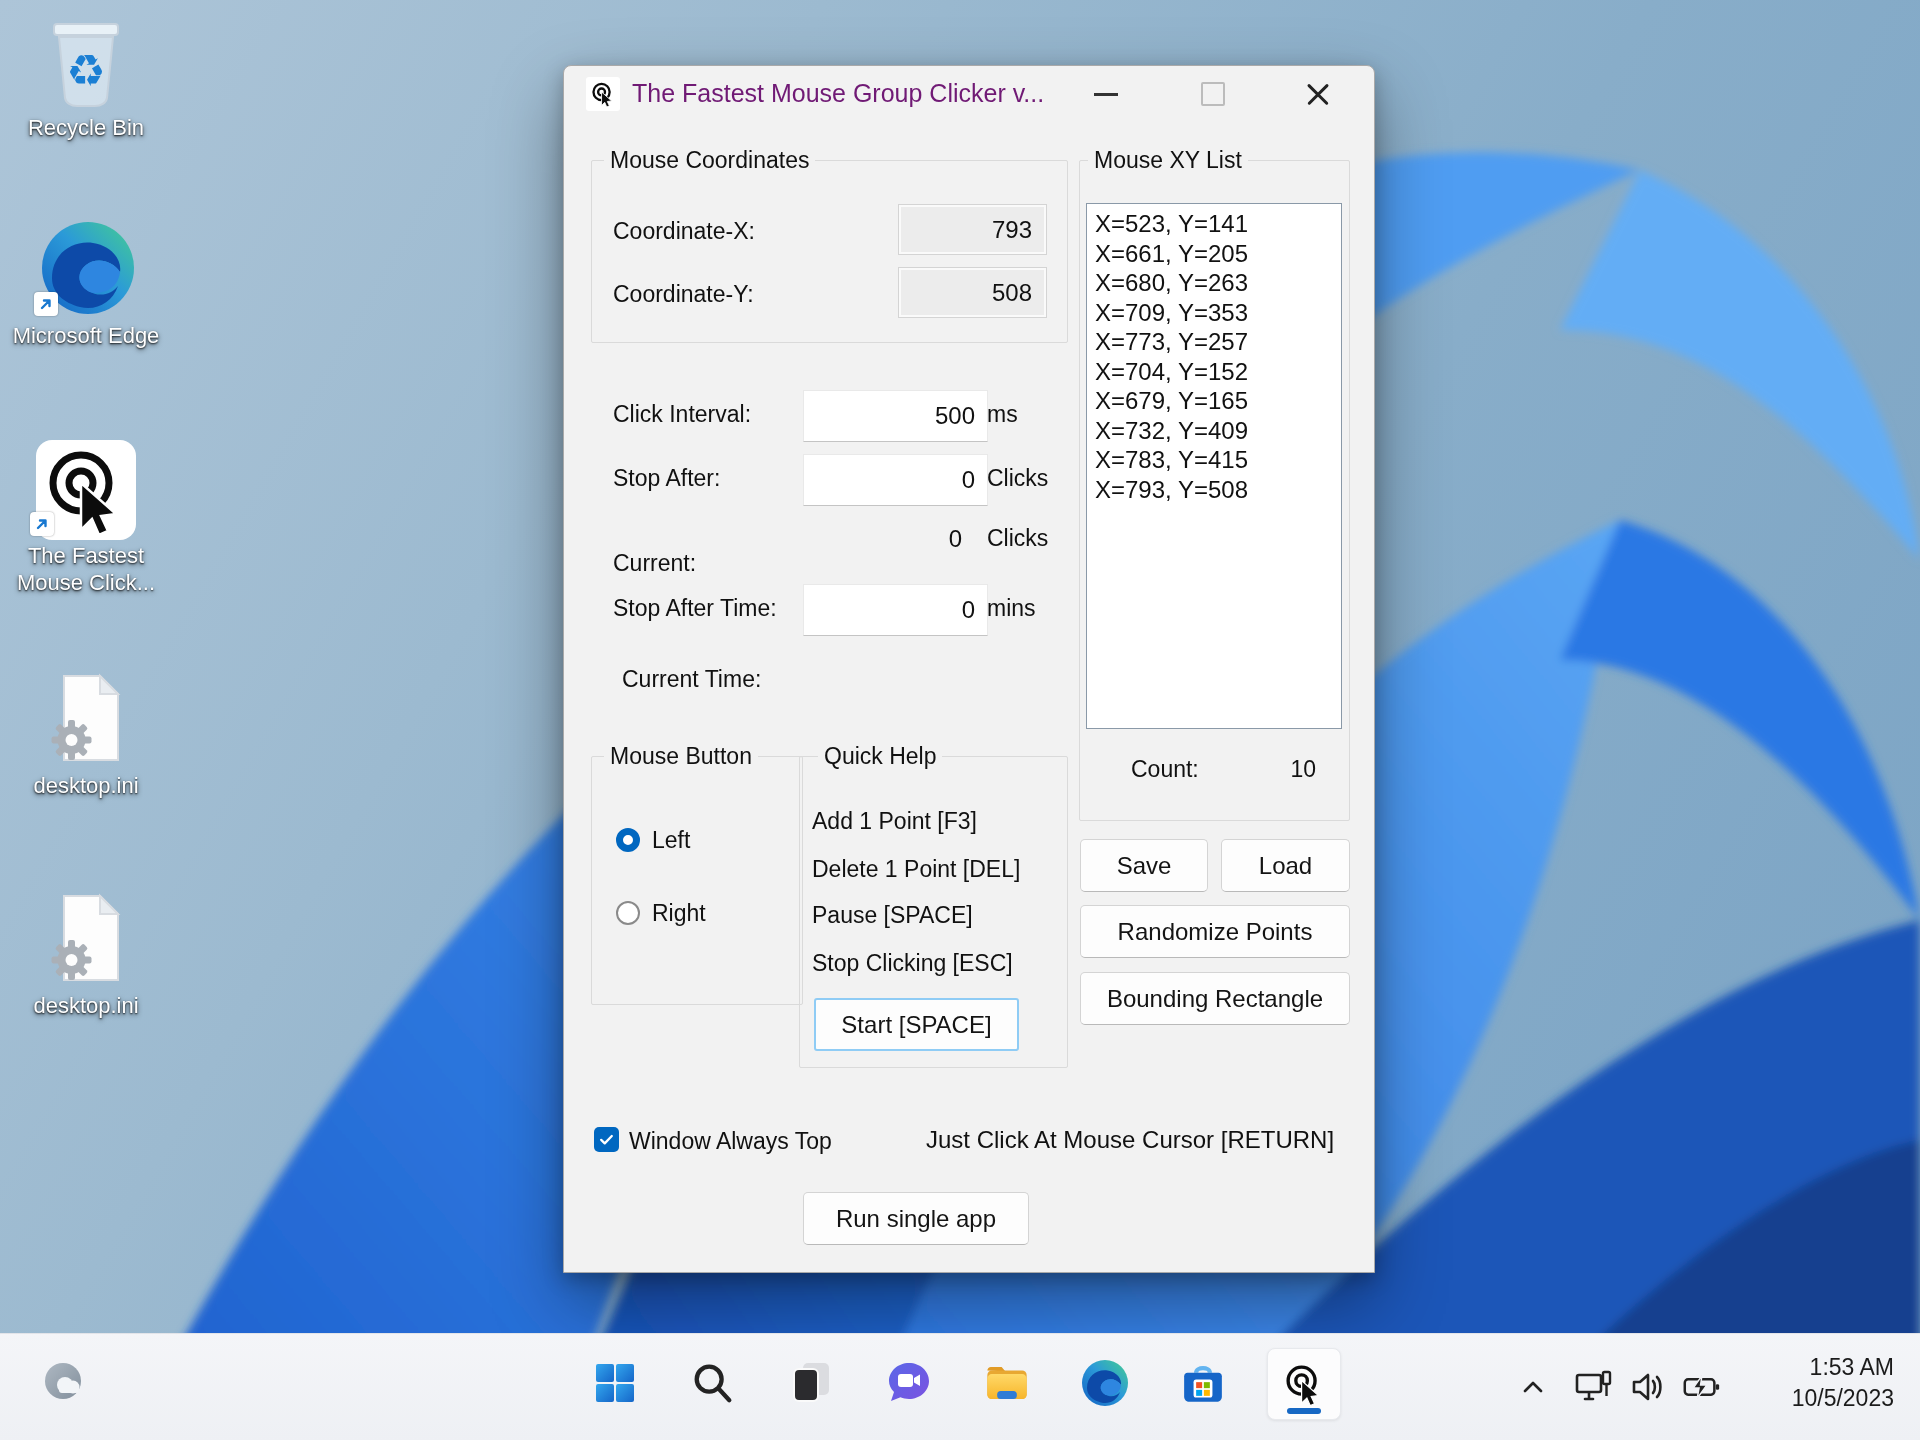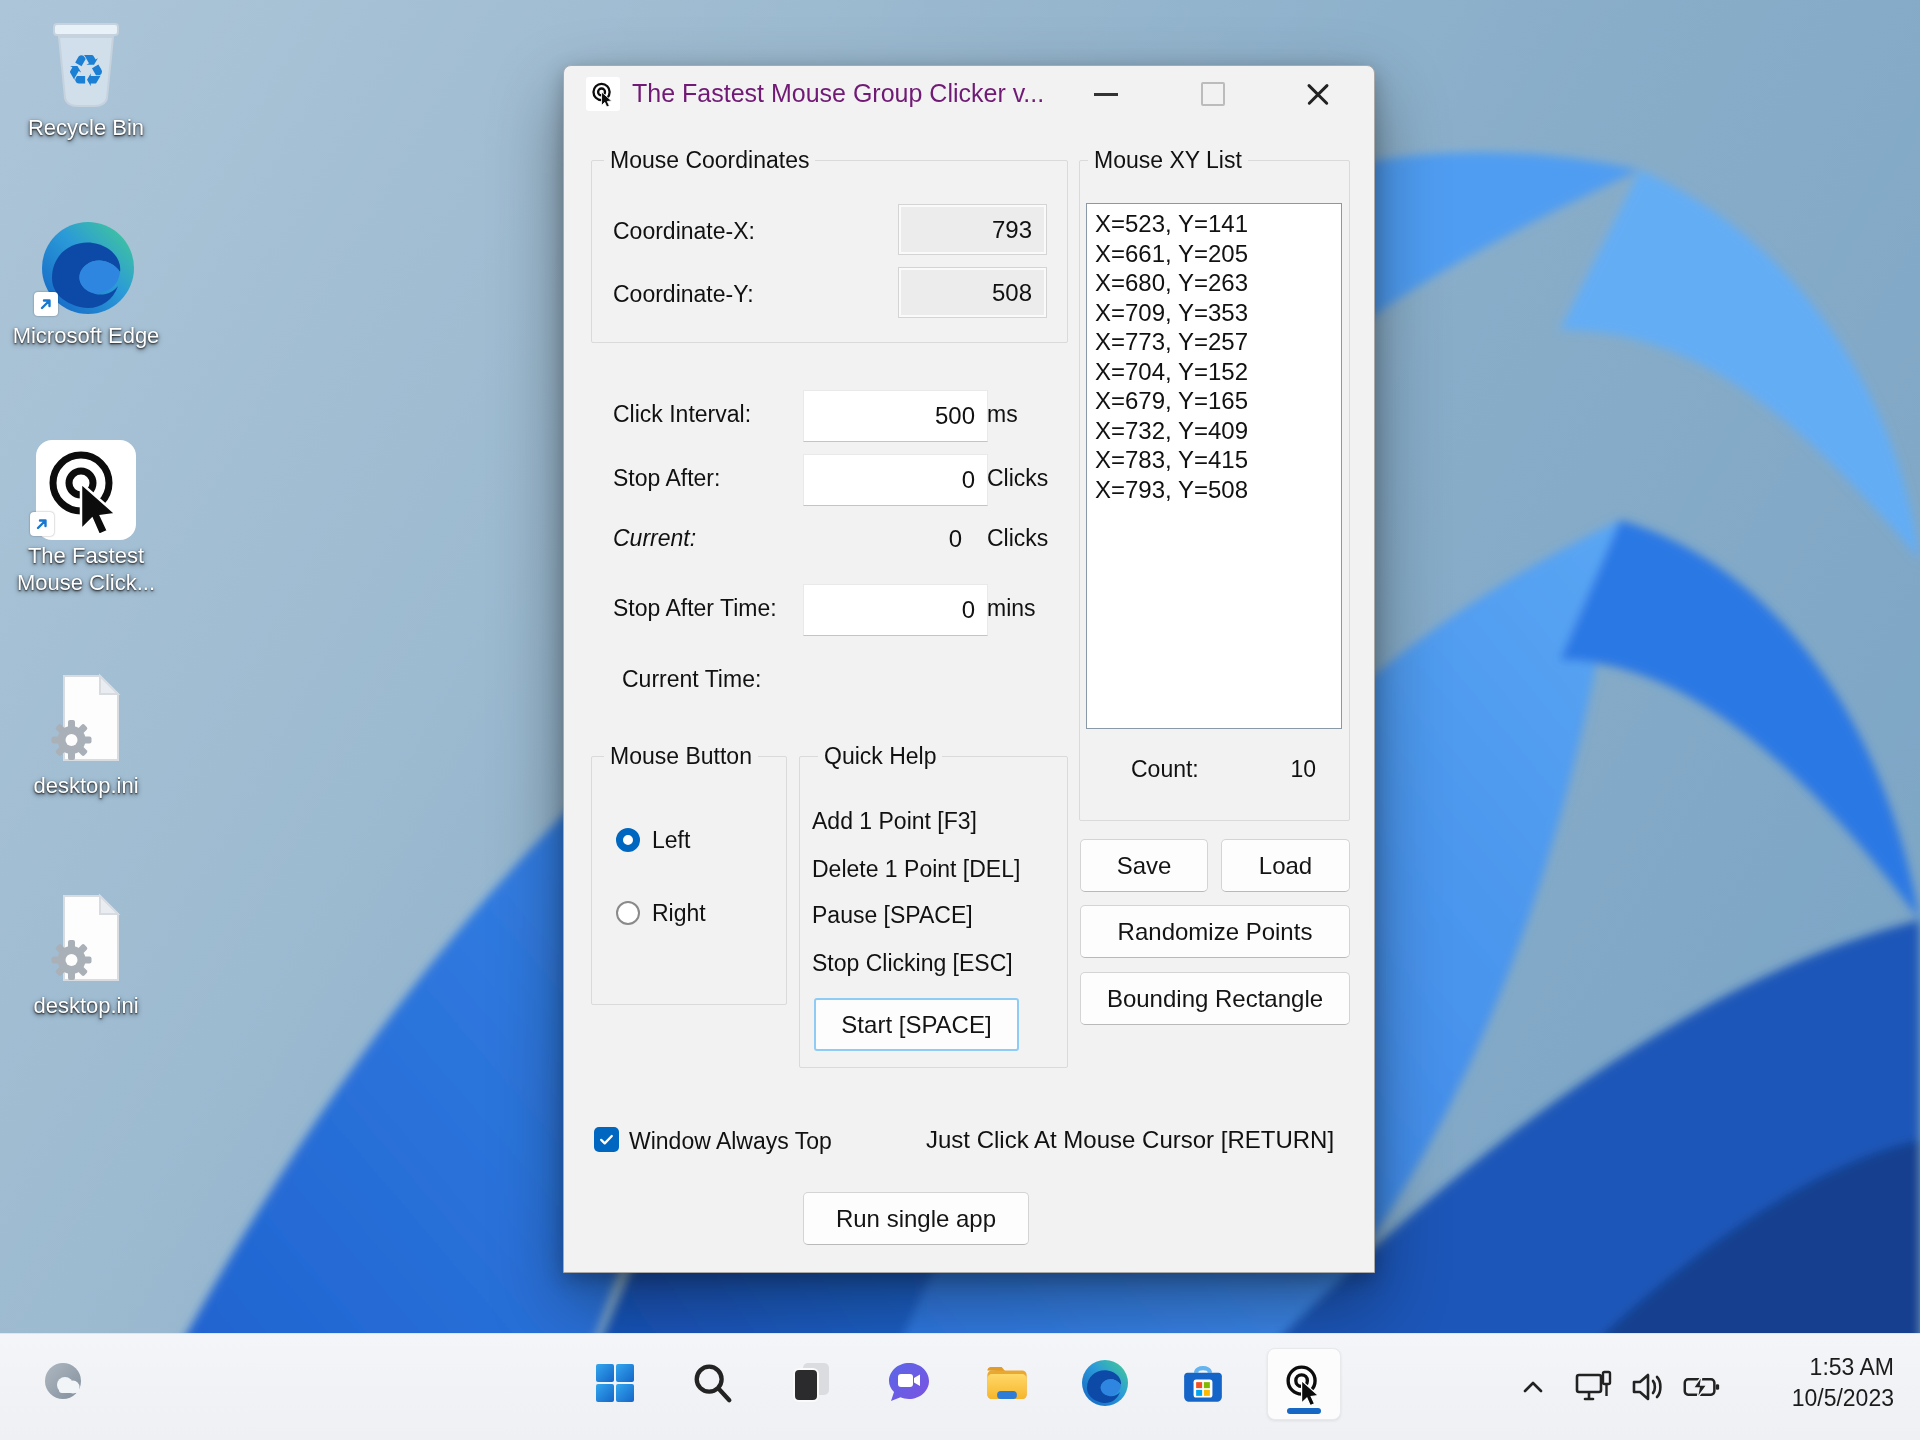--- a/index.html
+++ b/index.html
@@ -227,34 +227,34 @@
     <span>500</span>
   </div>
   <span class="lbl" style="left:423px;top:335px;">ms</span>
 
   <span class="lbl" style="left:49px;top:399px;">Stop After:</span>
   <div class="field" style="left:239px;top:388px;width:171px;height:50px;">
     <span>0</span>
   </div>
   <span class="lbl" style="left:423px;top:399px;">Clicks</span>
 
-  <span class="lbl" style="left:49px;top:459px;font-style:italic;">Current:</span>
+  <span class="lbl" style="left:49px;top:484px;">Current:</span>
   <div class="plainval" style="left:239px;top:459px;width:159px;">0</div>
   <span class="lbl" style="left:423px;top:459px;">Clicks</span>
 
   <span class="lbl" style="left:49px;top:529px;">Stop After Time:</span>
   <div class="field" style="left:239px;top:518px;width:171px;height:50px;">
     <span>0</span>
   </div>
   <span class="lbl" style="left:423px;top:529px;">mins</span>
 
   <span class="lbl" style="left:58px;top:600px;">Current Time:</span>
   <div class="plainval" style="left:239px;top:600px;width:159px;"></div>
 
-  <div class="groupbox" style="left:27px;top:690px;width:194px;height:247px;">
+  <div class="groupbox" style="left:27px;top:690px;width:194px;height:247px;padding-left:16px;">
     <span class="glabel">Mouse Button</span>
   </div>
   <div class="radio sel" style="left:52px;top:762px;"></div>
   <span class="lbl" style="left:88px;top:761px;">Left</span>
   <div class="radio unsel" style="left:52px;top:835px;"></div>
   <span class="lbl" style="left:88px;top:834px;">Right</span>
 
   <div class="groupbox" style="left:235px;top:690px;width:267px;height:310px;">
     <span class="glabel" style="left:18px;">Quick Help</span>
   </div>

